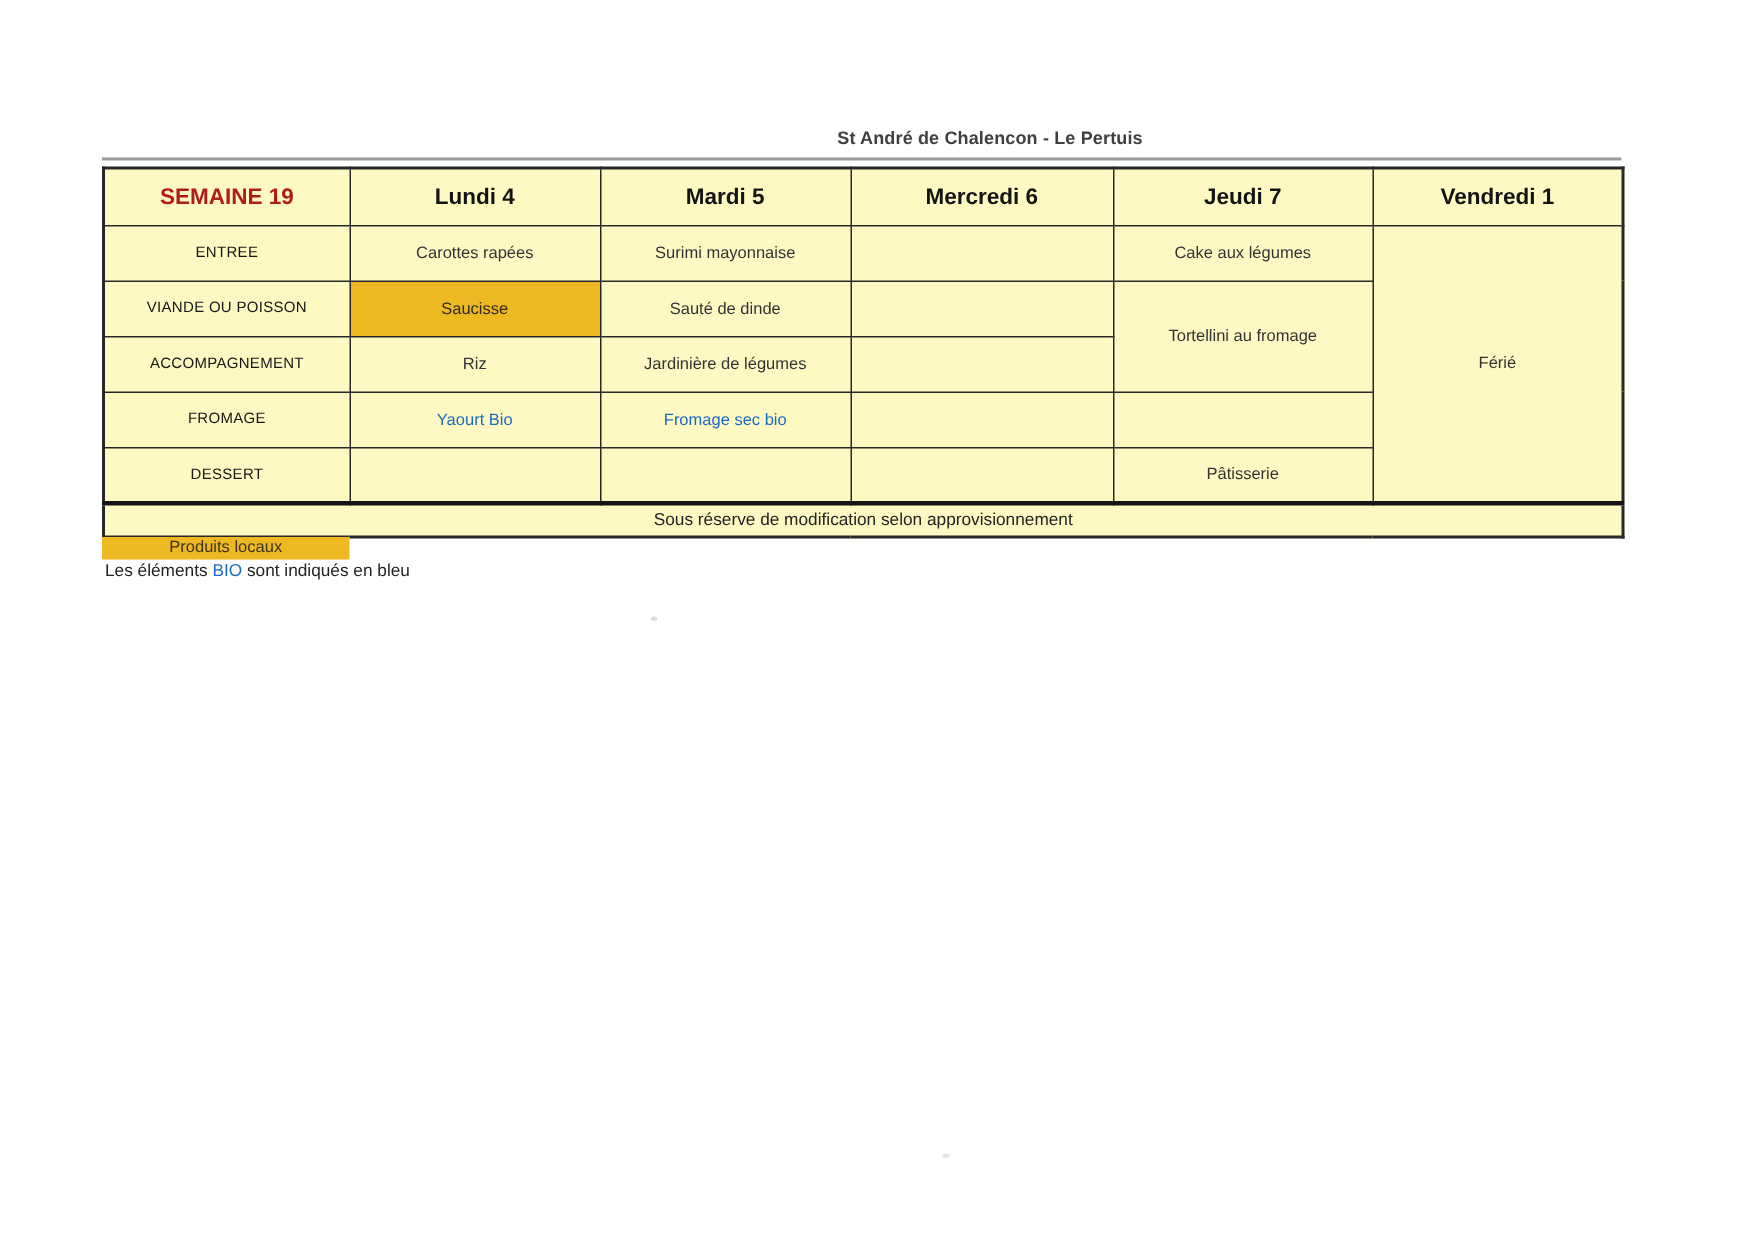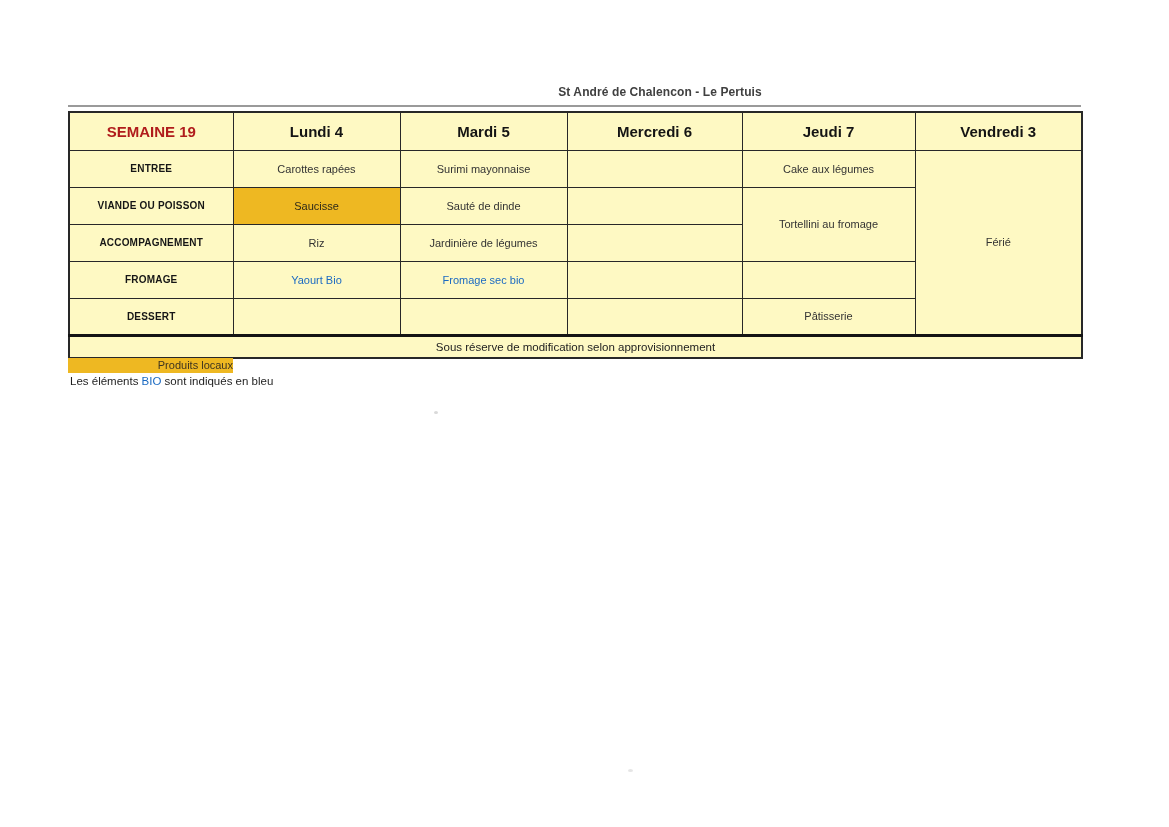--- a/index.html
+++ b/index.html
@@ -21,30 +21,30 @@
     border:2px solid #282828;
   }
   .menu th, .menu td {
     border:1.5px solid #282828; text-align:center; vertical-align:middle;
     padding:0 4px; overflow:hidden;
   }
   tr.hdr { height:38px; }
   .menu th { font-size:15px; font-weight:bold; color:#141414; }
   th.week { color:#b01c1c; }
   tr.row { height:37px; }
-  td.cat { font-size:10px; font-weight:bold; color:#161616; letter-spacing:0.2px; }
+  td.cat { font-size:10px; font-weight:normal; color:#161616; letter-spacing:0.2px; }
   td.food { font-size:11px; color:#333333; }
   td.local { background:#eeb822; color:#2f2a1a; }
   td.bio-item { color:#1b6ac2; }
   tr.ftr td {
     border-top:3px solid #141414; height:20px; font-size:11.5px; color:#222222;margin-left:12px;
   }
   .legend-local {
     position:absolute; left:68px; top:358px; width:165px; height:15px;
-    background:#eeb822; text-align:right; line-height:15px;
+    background:#eeb822; text-align:center; line-height:15px;
     font-size:11px; color:#3d3420;
   }
   .legend-bio {
     position:absolute; left:70px; top:375px; font-size:11.5px; color:#1f1f1f;
   }
   .bio-word { color:#1b6ac2; }
   .speck { position:absolute; background:#aaaaaa; border-radius:50%; }
   #speck1 { left:434px; top:411px; width:4px; height:3px; opacity:0.45; }
   #speck2 { left:628px; top:769px; width:5px; height:3px; opacity:0.3; }
 </style>
@@ -66,21 +66,21 @@
         <col style="width:173px">
         <col style="width:167px">
     </colgroup>
     <tbody>
       <tr class="hdr">
         <th class="week">SEMAINE 19</th>
         <th>Lundi 4</th>
         <th>Mardi 5</th>
         <th>Mercredi 6</th>
         <th>Jeudi 7</th>
-        <th>Vendredi 3</th>
+        <th>Vendredi 1</th>
       </tr>
       <tr class="row">
         <td class="cat">ENTREE</td>
         <td class="food">Carottes rapées</td>
         <td class="food">Surimi mayonnaise</td>
         <td class="food"></td>
         <td class="food">Cake aux légumes</td>
         <td class="food" rowspan="5">Férié</td>
       </tr>
       <tr class="row">

